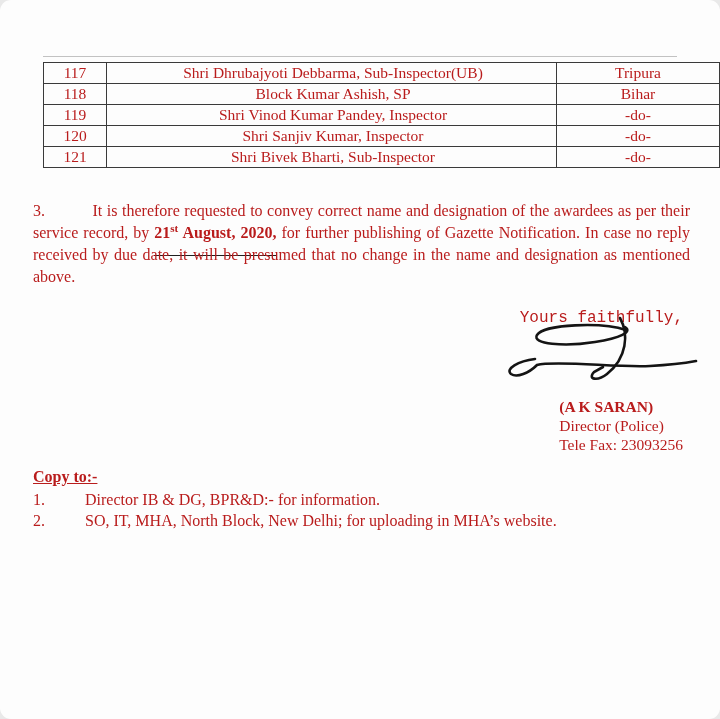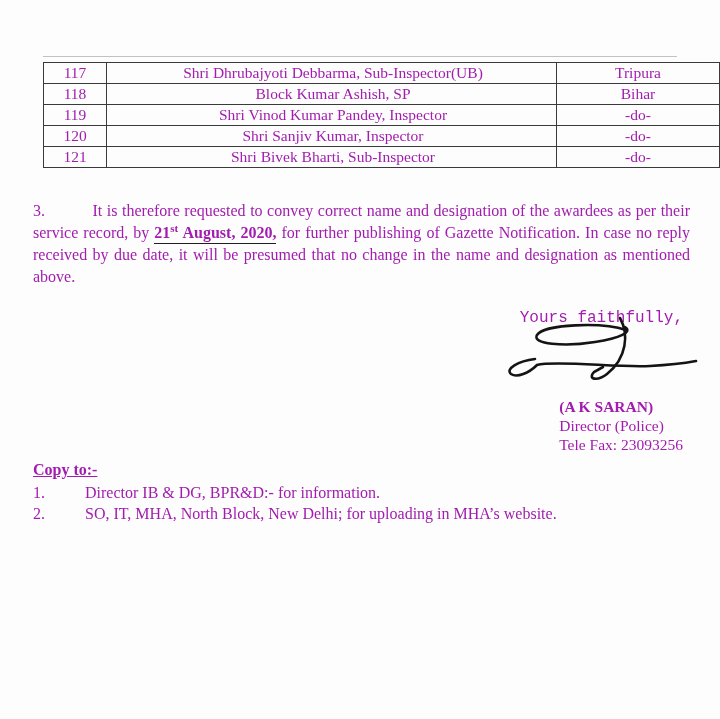--- a/index.html
+++ b/index.html
@@ -6,23 +6,24 @@
     margin: 0;
     padding: 0;
     background: #e9e9e9;
   }
   .page {
     position: relative;
     width: 720px;
     height: 719px;
     margin: 0 auto;
     background: #fdfdfd;
-    color: #a21caf;
+    color: #b91c1c;
     font-family: "Liberation Serif", serif;
     overflow: hidden;
+    border-radius: 11px;
   }
 
   
   .partial-line {
     position: absolute;
     top: 56px;
     left: 43px;
     width: 634px;
     height: 1px;
     background: #c2c2c2;
@@ -60,21 +61,21 @@
     line-height: 22px;
     text-align: justify;
   }
   .para-num {
     display: inline-block;
     width: 55px;
   }
   .date-strong {
     font-weight: bold;
     border-bottom: 1.6px solid #1f1f1f;
-    padding-bottom: 2px;
+    padding-bottom: 14px;
   }
   .date-strong sup { font-size: 11px; line-height: 0; }
 
   
   .valediction {
     position: absolute;
     top: 309px;
     right: 37px;
     font-size: 16px;
     font-family: Liberation Mono, monospace;
@@ -102,20 +103,21 @@
     top: 459px;
     left: 33px;
     width: 660px;
     font-size: 16px;
     line-height: 21px;
   }
   .copy-heading {
     font-weight: bold;
     text-decoration: underline;
     margin-bottom: 2px;
+    margin-top: 7px;
   }
   .copy-item .item-num {
     display: inline-block;
     width: 52px;
   }
 </style>
 </head>
 <body>
 
 <div class="page">

